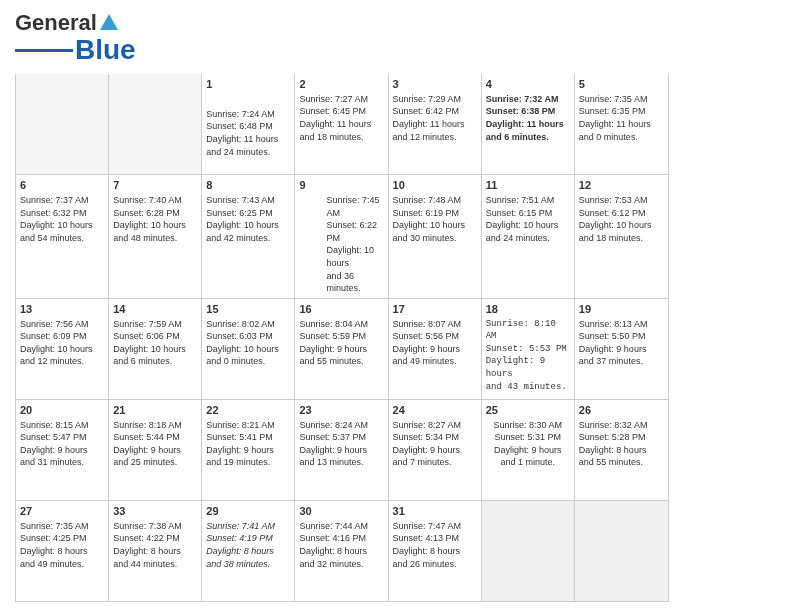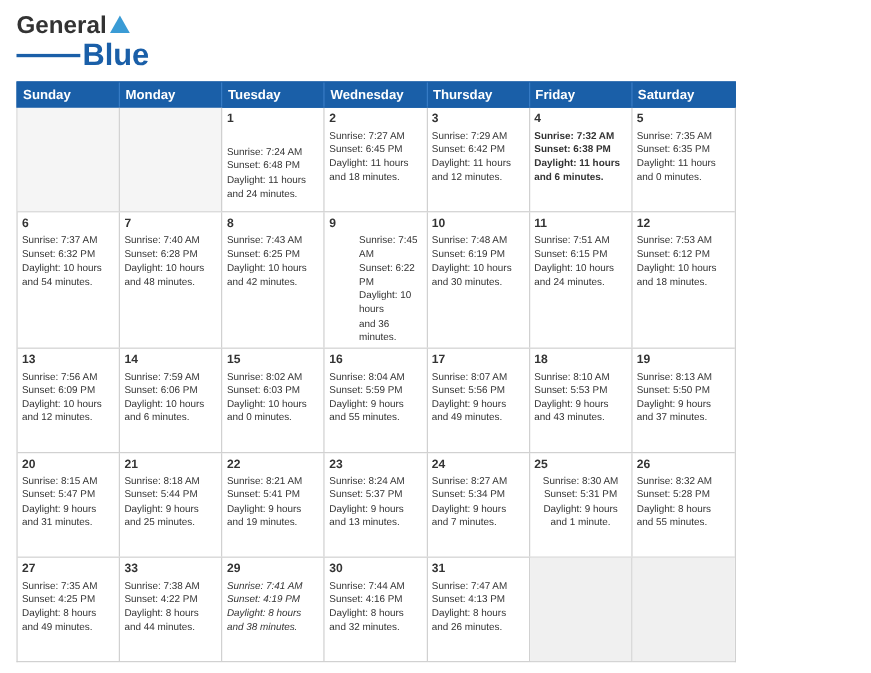--- a/index.html
+++ b/index.html
@@ -130,29 +130,20 @@
         <span style="font-size:28px;font-weight:bold;color:#1a5fa8;margin-left:2px;">Blue</span>
       </div>
     </div>
     <div class="title-section">
       <h1></h1>
       <h2></h2>
     </div>
   </div>
 
   <div class="calendar">
-    <div class="cal-header">
-    <div class="cal-header-cell">Sunday</div>
-        <div class="cal-header-cell">Monday</div>
-        <div class="cal-header-cell">Tuesday</div>
-        <div class="cal-header-cell">Wednesday</div>
-        <div class="cal-header-cell">Thursday</div>
-        <div class="cal-header-cell">Friday</div>
-        <div class="cal-header-cell">Saturday</div>
-      </div>
     <div class="cal-body">
     <div class="cal-row">
           <div class="cal-cell empty"></div>
           <div class="cal-cell empty"></div>
           <div class="cal-cell">
             <span class="day-num">1</span>
             <div class="cell-info" style="white-space: pre-line; margin-top: 16px;">Sunrise: 7:24 AM
 Sunset: 6:48 PM
 Daylight: 11 hours
 and 24 minutes.</div>
@@ -268,21 +259,21 @@
           </div>
           <div class="cal-cell">
             <span class="day-num">17</span>
             <div class="cell-info" style="white-space: pre-line;">Sunrise: 8:07 AM
 Sunset: 5:56 PM
 Daylight: 9 hours
 and 49 minutes.</div>
           </div>
           <div class="cal-cell">
             <span class="day-num">18</span>
-            <div class="cell-info" style="white-space: pre-line;">Sunrise: 8:10 AM
+            <div class="cell-info" style="white-space: pre-line; font-family: Liberation Mono, monospace;">Sunrise: 8:10 AM
 Sunset: 5:53 PM
 Daylight: 9 hours
 and 43 minutes.</div>
           </div>
           <div class="cal-cell">
             <span class="day-num">19</span>
             <div class="cell-info" style="white-space: pre-line;">Sunrise: 8:13 AM
 Sunset: 5:50 PM
 Daylight: 9 hours
 and 37 minutes.</div>

